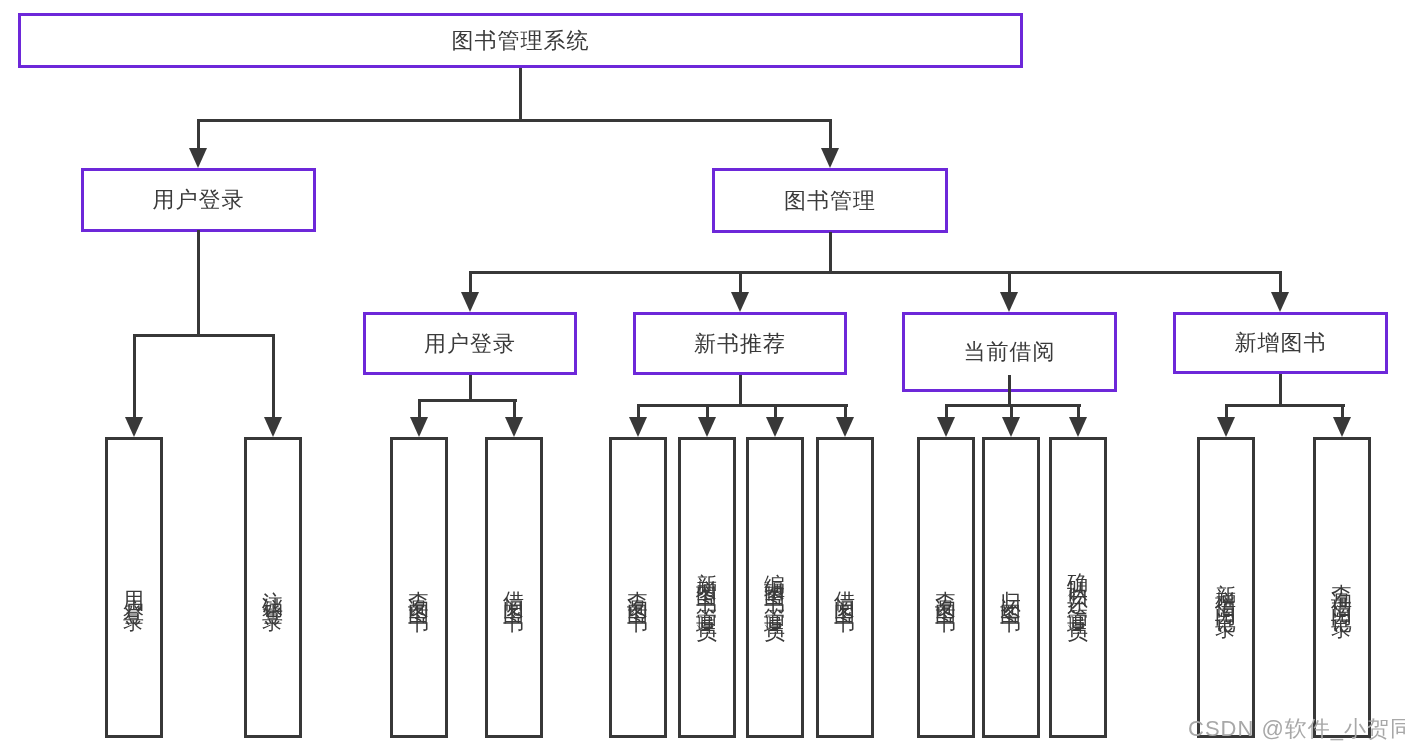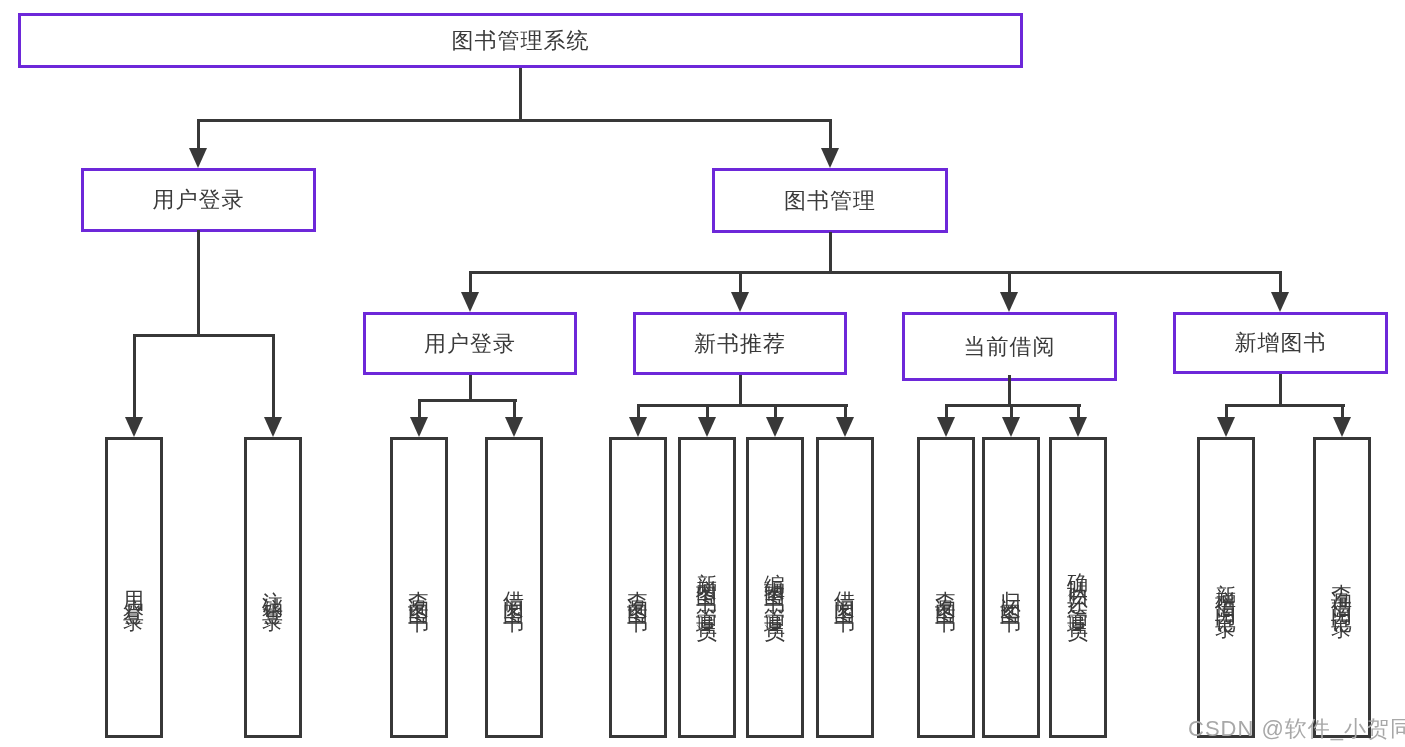--- a/index.html
+++ b/index.html
@@ -61,21 +61,21 @@
   <div class="ah" style="left:461px;top:292px"></div>
   <div class="vl" style="left:739px;top:273px;height:22px"></div>
   <div class="ah" style="left:731px;top:292px"></div>
   <div class="vl" style="left:1008px;top:273px;height:22px"></div>
   <div class="ah" style="left:1000px;top:292px"></div>
   <div class="vl" style="left:1279px;top:273px;height:22px"></div>
   <div class="ah" style="left:1271px;top:292px"></div>
 
   <div class="node" style="left:363px;top:312px;width:214px;height:63px">用户登录</div>
   <div class="node" style="left:633px;top:312px;width:214px;height:63px">新书推荐</div>
-  <div class="node" style="left:902px;top:312px;width:215px;height:69px">当前借阅</div>
+  <div class="node" style="left:902px;top:312px;width:215px;height:80px">当前借阅</div>
   <div class="node" style="left:1173px;top:312px;width:215px;height:62px">新增图书</div>
 
   <div class="vl" style="left:469px;top:375px;height:27px"></div>
   <div class="hl" style="left:418px;top:399px;width:99px"></div>
   <div class="vl" style="left:418px;top:401px;height:18px"></div>
   <div class="ah" style="left:410px;top:417px"></div>
   <div class="vl" style="left:513px;top:401px;height:18px"></div>
   <div class="ah" style="left:505px;top:417px"></div>
 
   <div class="vl" style="left:739px;top:375px;height:32px"></div>

